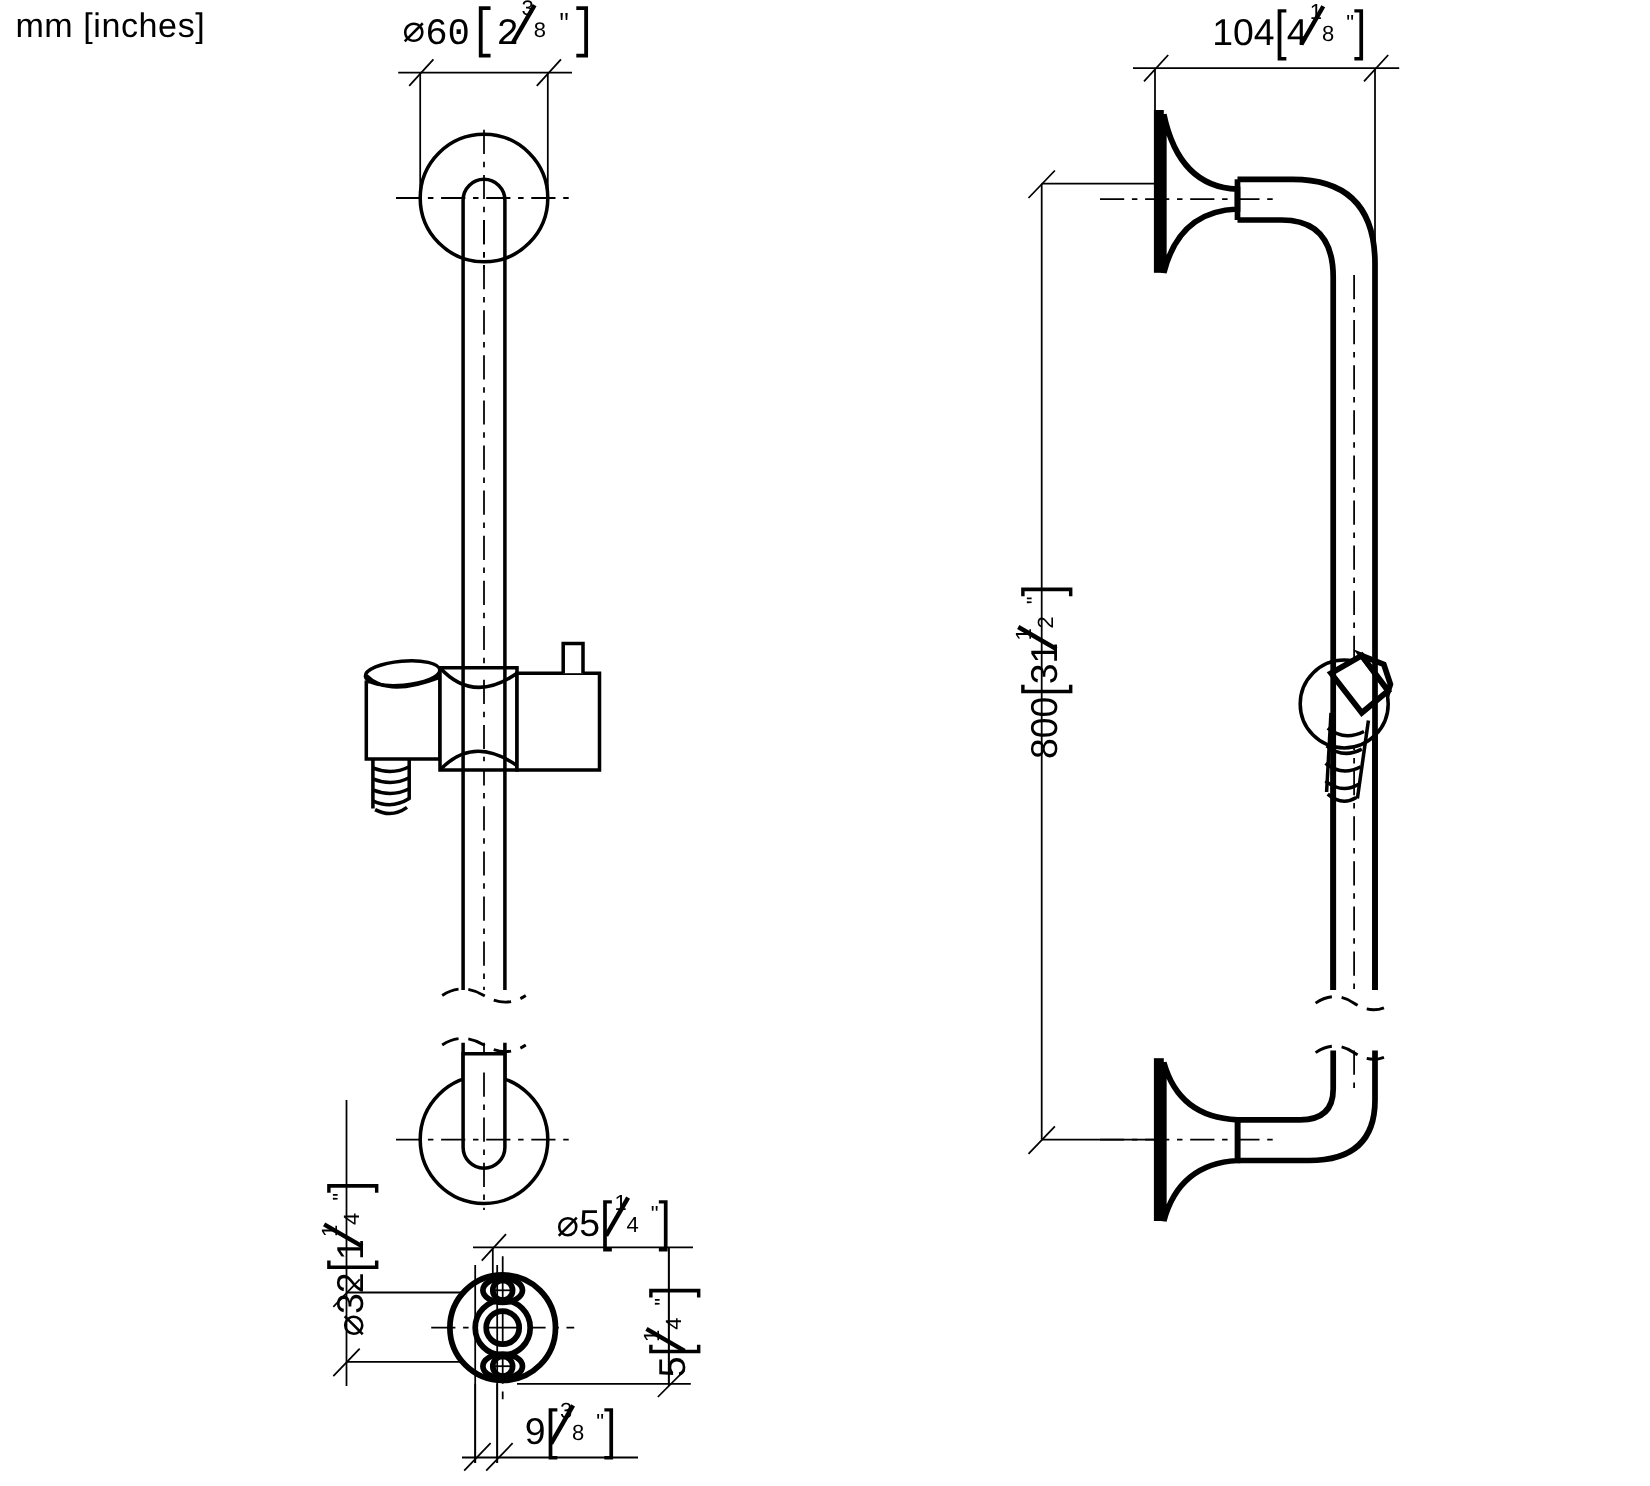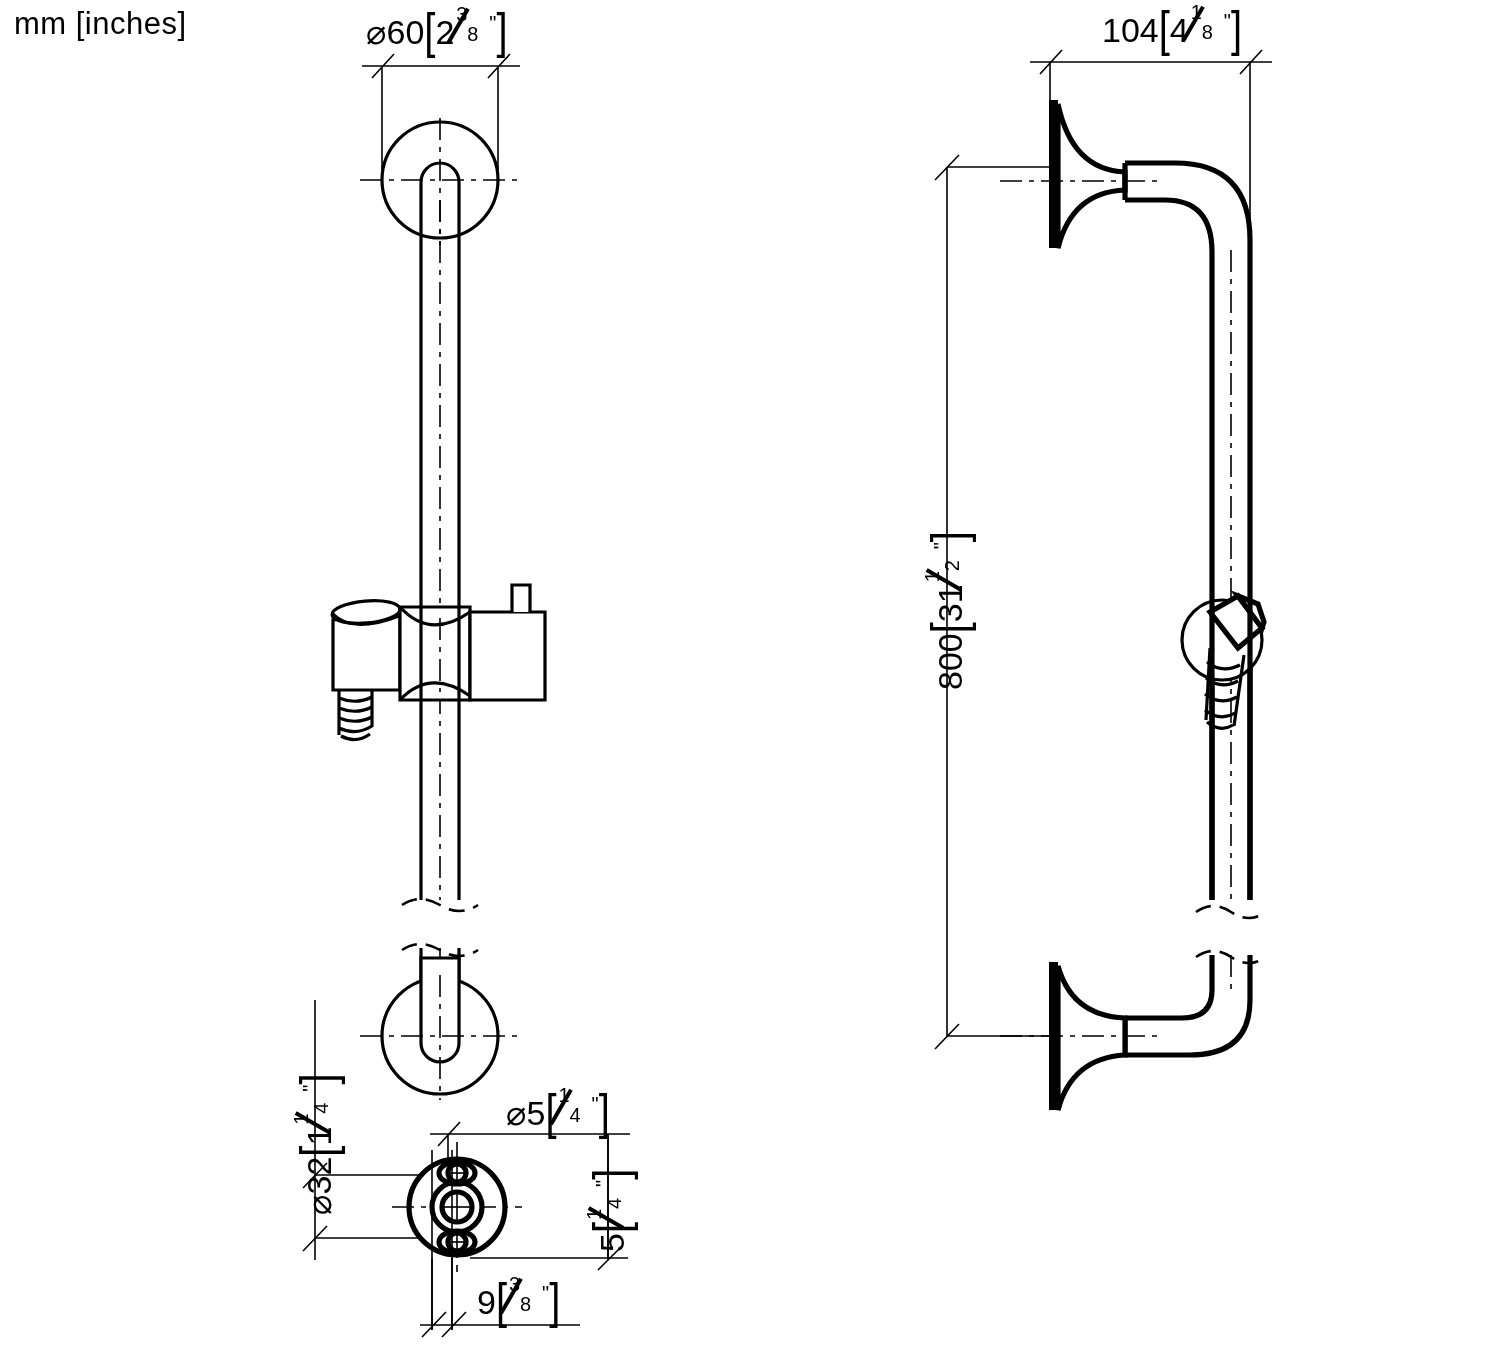--- a/index.html
+++ b/index.html
@@ -224,21 +224,21 @@
       <line class="ln thin" x1="446" y1="1242" x2="468" y2="1242"></line>
       <line class="ln thin" x1="457" y1="1231" x2="457" y2="1253"></line>
 
       <line class="ln thin" x1="432" y1="1150" x2="432" y2="1330"></line>
       <line class="ln thin" x1="452" y1="1150" x2="452" y2="1330"></line>
     </g>
   </svg>
 
   <div class="unit-label">mm [inches]</div>
 
-  <div class="dim" style="left:366px;top:10px;">
+  <div class="dim" style="left:366px;top:10px;font-family:Liberation Mono, monospace;">
     <span class="dia">⌀</span><span class="num">60</span><span class="brk">[</span><span>2</span><span class="frac"><span class="n">3</span><span class="bar"></span><span class="d">8</span></span><span class="prime">"</span><span class="brk">]</span>
   </div>
 
   <div class="dim" style="left:1074px;top:8px;margin-left:28px;">
     <span class="num">104</span><span class="brk">[</span><span>4</span><span class="frac"><span class="n">1</span><span class="bar"></span><span class="d">8</span></span><span class="prime">"</span><span class="brk">]</span>
   </div>
 
   <div class="dim rot90" style="left:928px;top:690px;">
     <span class="num">800</span><span class="brk">[</span><span>31</span><span class="frac"><span class="n">1</span><span class="bar"></span><span class="d">2</span></span><span class="prime">"</span><span class="brk">]</span>
   </div>

